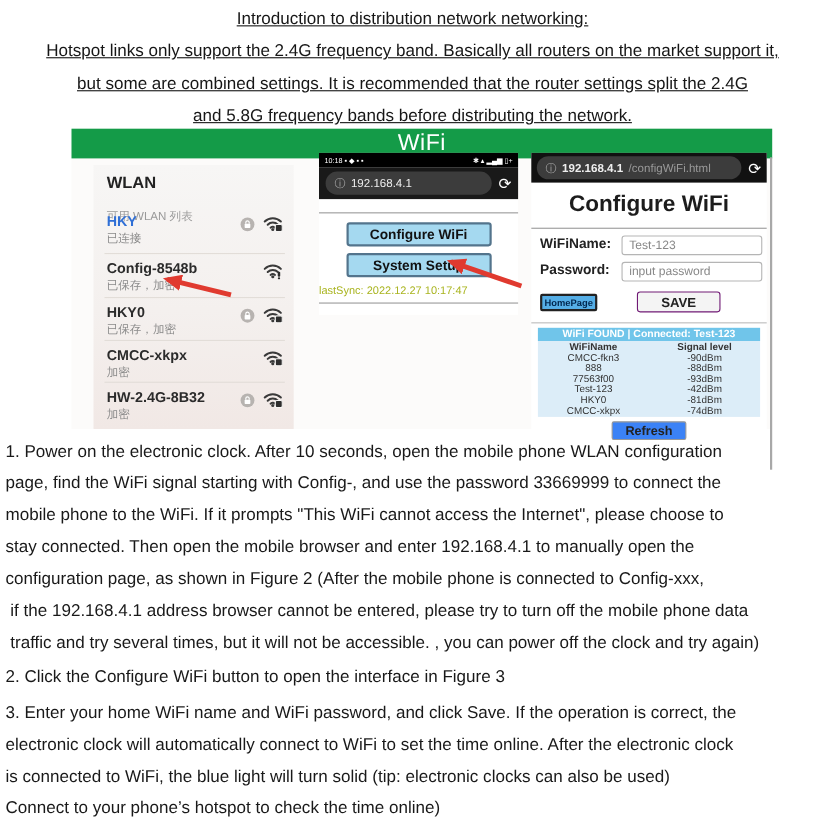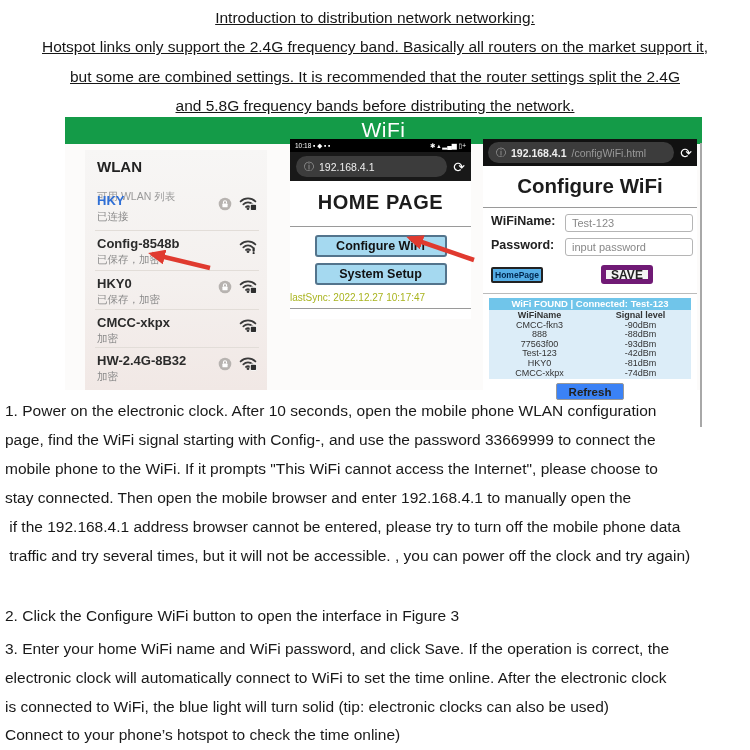--- a/index.html
+++ b/index.html
@@ -55,21 +55,21 @@
   .cp-title { margin-top:8px; text-align:center; font-size:20.5px; font-weight:bold; color:#1c1c1c; }
   .cp-rule { margin-top:9px; border-top:1.5px solid #9a9a9a; }
   .cp-row { display:flex; align-items:flex-start; margin:6px 4px 0 8px; }
   .cp-label { width:74px; font-size:12.5px; font-weight:bold; color:#222; }
   .cp-input { flex:1; height:18px; background:#fff; border:1px solid #b5b5b5; border-radius:3px;
               font-size:11px; color:#888; padding:0 6px; line-height:16px; }
   .cp-btnrow { display:flex; align-items:center; margin:9px 8px 0 8px; }
   .cp-home { width:52px; height:16px; background:#55aee6; border:2px solid #222;
              border-radius:2px; font-size:8.5px; font-weight:bold; color:#00264d;
              display:flex; align-items:center; justify-content:center; cursor:pointer; }
-  .cp-save { width:52px; height:19px; margin-left:58px; background:#f4f4f4; border:5px solid #701a75;
+  .cp-save { width:76px; height:19px; margin-left:36px; background:#f4f4f4; border:1px solid #701a75;
              border-radius:3px; font-size:12px; font-weight:bold; color:#222;
              display:flex; align-items:center; justify-content:center; cursor:pointer; }
   .cp-rule2 { margin-top:9px; border-top:1px solid #bbb; }
   .wifi-table { width:202px; margin:4px auto 0; }
   .wt-header { height:12px; background:#70c5ea; color:#fff; font-size:9.5px; font-weight:bold;
                text-align:center; line-height:12px; }
   .wt-body { background:#dcedf8; padding:1px 0; }
   .wt-row { display:flex; height:9.6px; line-height:9.6px; font-size:9px; color:#333; }
   .wt-row.head { font-weight:bold; }
   .wt-c1 { width:50%; text-align:center; }
@@ -204,21 +204,20 @@
         <span>✱ ▴ ▂▄▆ ▯+</span>
       </div>
       <div class="urlbar">
         <div class="urlpill">
           <span class="info">ⓘ</span>
           <span>192.168.4.1</span>
         </div>
         <span class="reload">⟳</span>
       </div>
       <div class="hp-body">
-        <div class="hp-title">HOME PAGE</div>
         <div class="hp-rule"></div>
         <div class="hp-btn first">Configure WiFi</div>
         <div class="hp-btn">System Setup</div>
         <div class="last-sync">lastSync: 2022.12.27 10:17:47</div>
         <div class="hp-rule2"></div>
       </div>
     </div>
 
     <div class="config-phone">
       <div class="cp-urlbar">
@@ -293,20 +292,21 @@
     </defs>
     <line x1="210" y1="268" x2="152" y2="254" stroke="#e03a2f" stroke-width="4.5" marker-end="url(#ah)"></line>
     <line x1="474" y1="260" x2="410" y2="238" stroke="#e03a2f" stroke-width="4.5" marker-end="url(#ah)"></line>
   </svg>
 
   <div class="steps step1">
     <div>1. Power on the electronic clock. After 10 seconds, open the mobile phone WLAN configuration</div>
     <div>page, find the WiFi signal starting with Config-, and use the password 33669999 to connect the</div>
     <div>mobile phone to the WiFi. If it prompts "This WiFi cannot access the Internet", please choose to</div>
     <div>stay connected. Then open the mobile browser and enter 192.168.4.1 to manually open the</div>
+    <div>configuration page, as shown in Figure 2 (After the mobile phone is connected to Config-xxx,</div>
     <div> if the 192.168.4.1 address browser cannot be entered, please try to turn off the mobile phone data</div>
     <div> traffic and try several times, but it will not be accessible. , you can power off the clock and try again)</div>
   </div>
   <div class="steps step2">
     <div>2. Click the Configure WiFi button to open the interface in Figure 3</div>
   </div>
   <div class="steps step3">
     <div>3. Enter your home WiFi name and WiFi password, and click Save. If the operation is correct, the</div>
     <div>electronic clock will automatically connect to WiFi to set the time online. After the electronic clock</div>
     <div>is connected to WiFi, the blue light will turn solid (tip: electronic clocks can also be used)</div>

